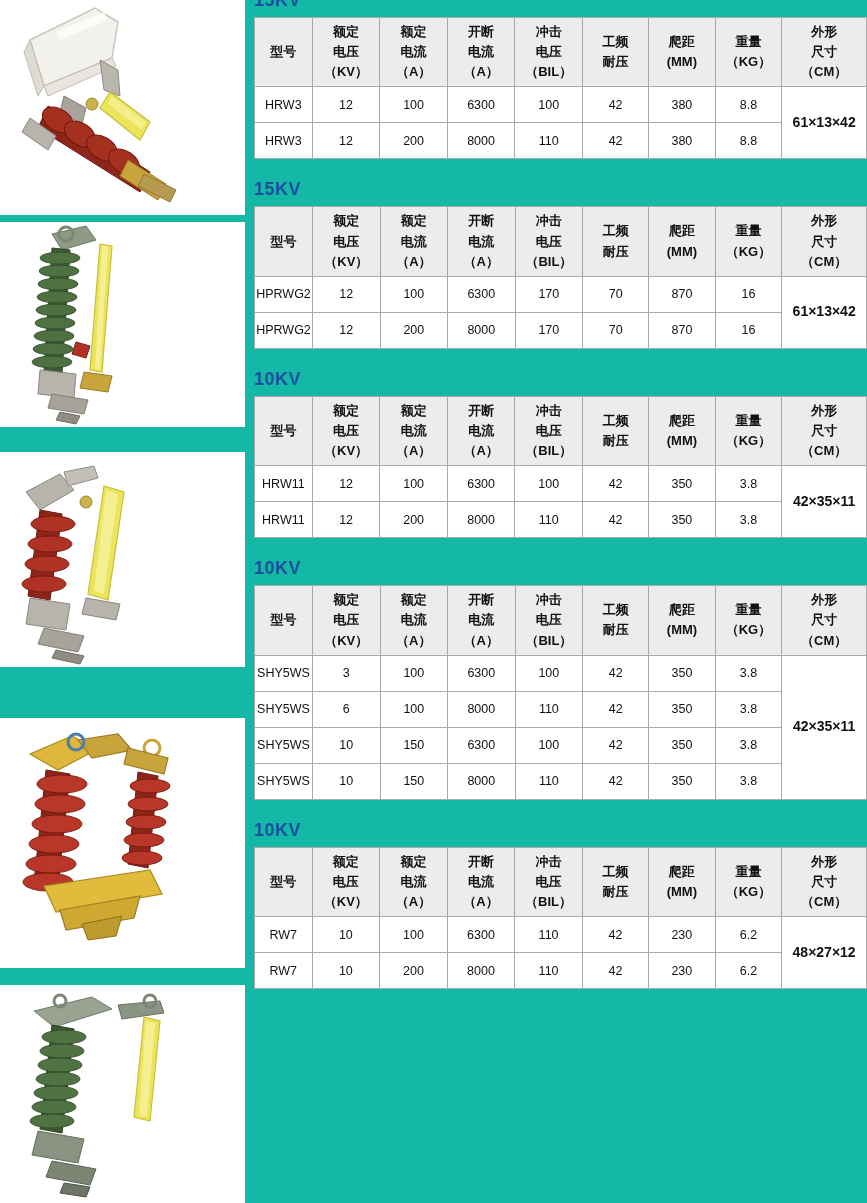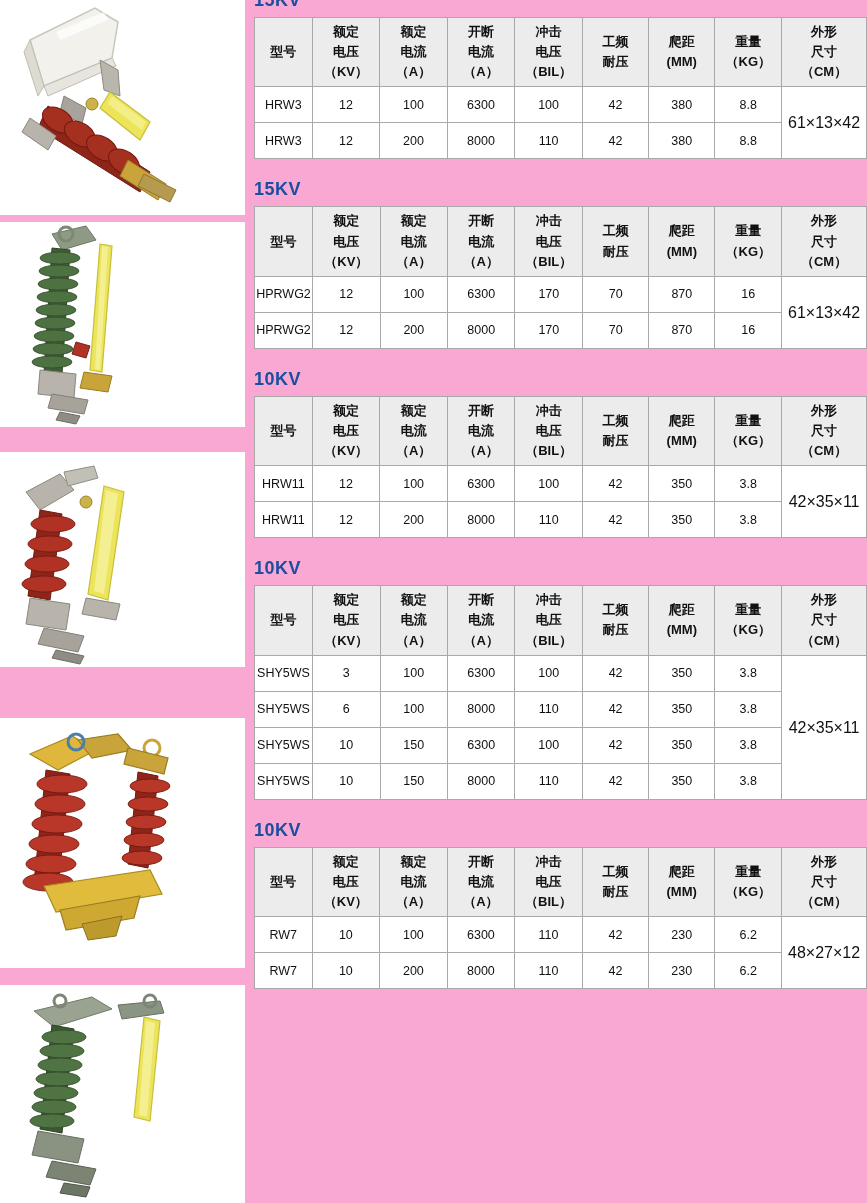--- a/index.html
+++ b/index.html
@@ -7,21 +7,21 @@
     margin: 0;
     padding: 0;
     background: #ffffff;
     font-family: "Liberation Sans", sans-serif;
   }
   .page {
     position: relative;
     width: 867px;
     height: 1203px;
     overflow: hidden;
-    background: #f9a8d4;
+    background: #14b8a6;
   }
   
   .photo-col {
     position: absolute;
     left: 0;
     top: 0;
     width: 245px;
     height: 1203px;
   }
   .photo {
@@ -68,21 +68,21 @@
     line-height: 1.55;
     font-size: 13px;
   }
   table.spec tbody td {
     background: #ffffff;
     height: 36px;
     font-weight: normal;
     font-size: 12.5px;
   }
   table.spec tbody td.model { font-weight: normal; margin-left: 28px; }
-  table.spec tbody td.dim { font-weight: normal; font-size: 16px; line-height: 1.7; }
+  table.spec tbody td.dim { font-weight: bold; font-size: 14px; line-height: 1.7; }
   .hdr-line { display: block; }
 
   
   col.c-model { width: 58px; }
   col.c-num   { width: 68px; }
   col.c-num2  { width: 67px; }
   col.c-dim   { width: 85px; }
   .spacer-20 { height: 20px; }
 </style>
 </head>

